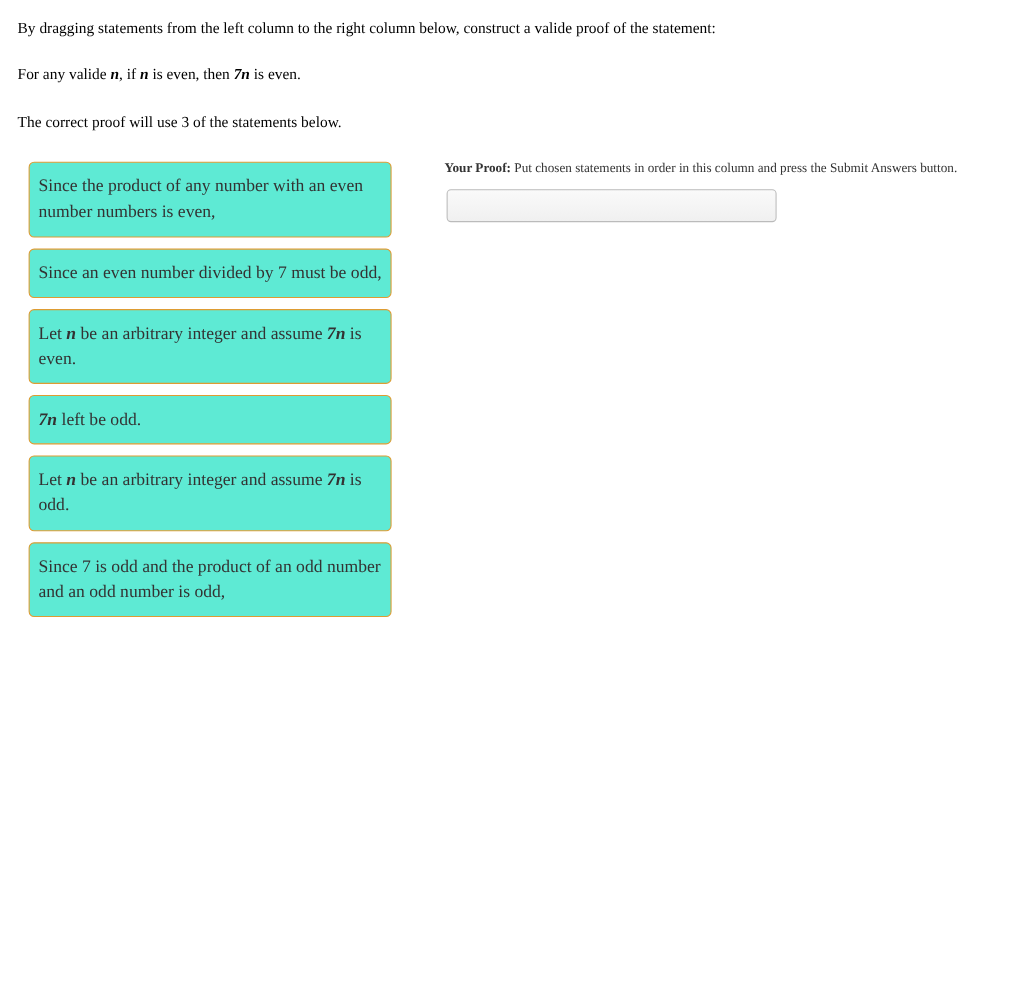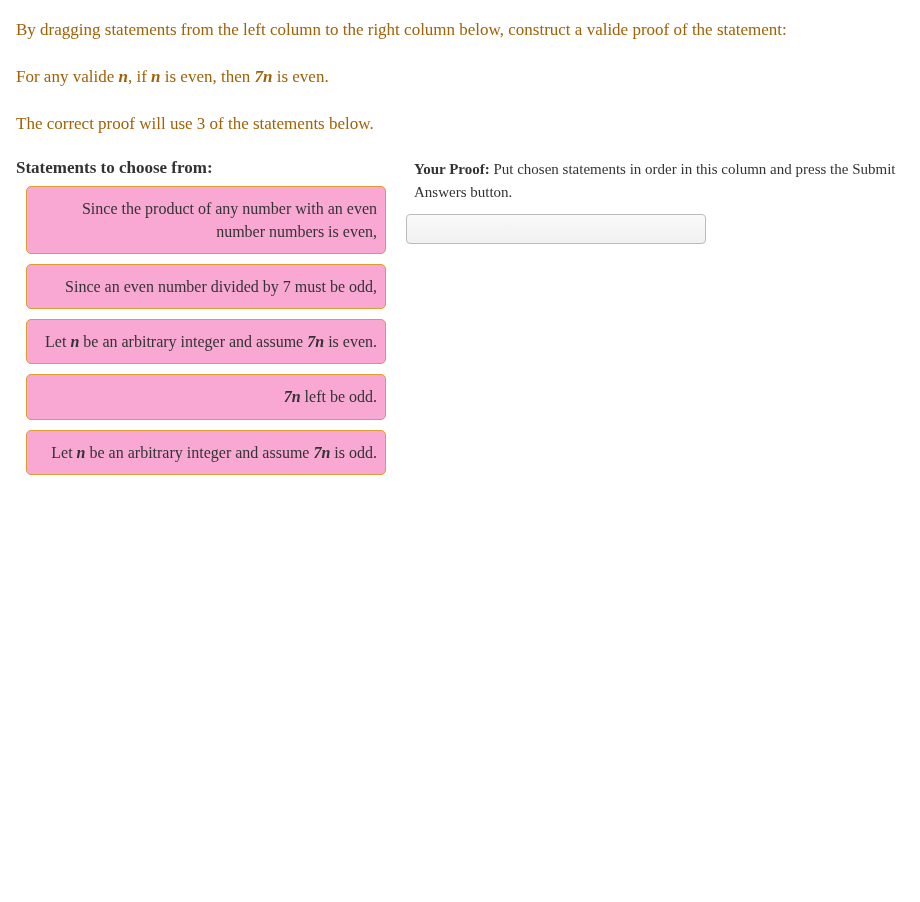--- a/index.html
+++ b/index.html
@@ -5,60 +5,60 @@
     * { box-sizing: border-box; }
     body {
       font-family: Georgia, 'Times New Roman', serif;
       color: #333;
       margin: 0;
       padding: 16px;
       width: 920px;
       background: #fff;
     }
     p.intro {
-      font-size: 17px;
+      font-size: 14px;
       line-height: 1.6;
       margin: 0 0 20px 0;
-      color: #a16207;
+      color: #000000;
     }
     .bold-i { font-weight: bold; font-style: italic; }
     .columns {
       display: flex;
       gap: 18px;
       align-items: flex-start;
     }
     .col-left { width: 362px; flex-shrink: 0; }
     .col-right { flex: 1; }
     .col-heading {
       font-size: 17px;
       font-weight: bold;
       margin: 0 0 8px 0;
     }
     .col-right-heading {
-      font-size: 15px;
-      margin: 0 0 10px 18px;
+      font-size: 12px;
+      margin: 0 0 10px 8px;
       line-height: 1.55;
     }
     .col-right-heading .lead { font-weight: bold; }
     .statements {
       display: flex;
       flex-direction: column;
       gap: 10px;
       margin-top: 4px;
       padding-left: 10px;
     }
     .stmt {
-      background: #f9a8d4;
+      background: #5eead4;
       border: 1px solid #de9c33;
       border-radius: 5px;
       padding: 10px 8px;
       font-size: 16px;
-      text-align: right;
+      text-align: left;
       line-height: 1.45;
-      width: 360px;
+      width: 330px;
       color: #333;
       cursor: grab;
     }
     .drop-zone {
       width: 300px;
       height: 30px;
       border: 1px solid #bbb;
       border-radius: 4px;
       background: linear-gradient(#fafafa, #f0f0f0);
       margin-left: 10px;
@@ -70,21 +70,20 @@
 <p class="intro">By dragging statements from the left column to the right column below, construct a valide proof of the statement:</p>
 
 <p class="intro">
   <span>For any valide </span><span class="bold-i">n</span><span>, if </span><span class="bold-i">n</span><span> is even, then </span><span class="bold-i">7n</span><span> is even.</span>
 </p>
 
 <p class="intro">The correct proof will use 3 of the statements below.</p>
 
 <div class="columns">
   <div class="col-left">
-    <p class="col-heading">Statements to choose from:</p>
     <div class="statements">
 
       <div class="stmt">
         <span>Since the product of any number with an even number numbers is even,</span>
       </div>
 
 
 
       <div class="stmt">
         <span>Since an even number divided by 7 must be odd,</span>
@@ -96,20 +95,23 @@
 
       <div class="stmt">
         <span class="bold-i">7n</span><span> left be odd.</span>
       </div>
 
       <div class="stmt">
         <span>Let </span><span class="bold-i">n</span><span> be an arbitrary integer and assume </span><span class="bold-i">7n</span><span> is odd.</span>
       </div>
 
 
+      <div class="stmt">
+        <span>Since 7 is odd and the product of an odd number and an odd number is odd,</span>
+      </div>
 
     </div>
   </div>
 
   <div class="col-right">
     <p class="col-right-heading">
       <span class="lead">Your Proof:</span><span> Put chosen statements in order in this column and press the Submit Answers button.</span>
     </p>
     <div class="drop-zone"></div>
   </div>

